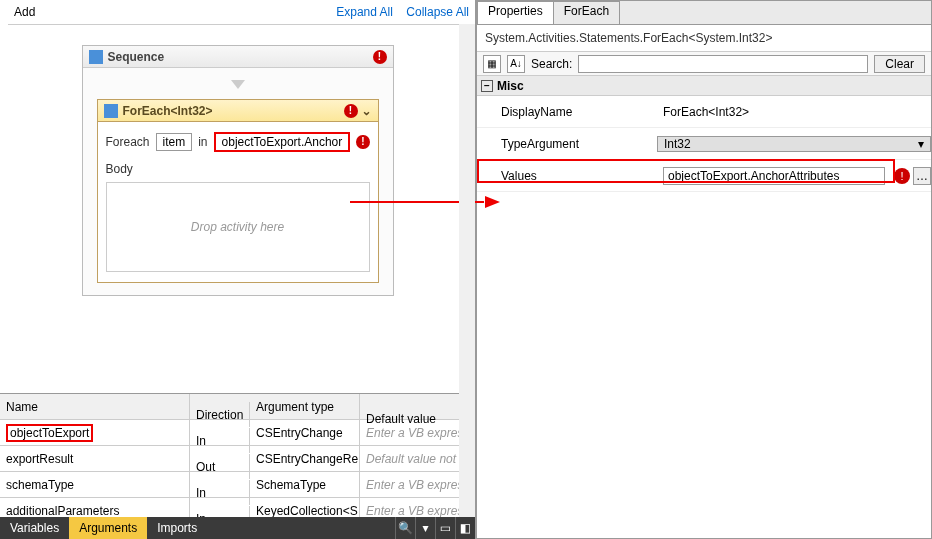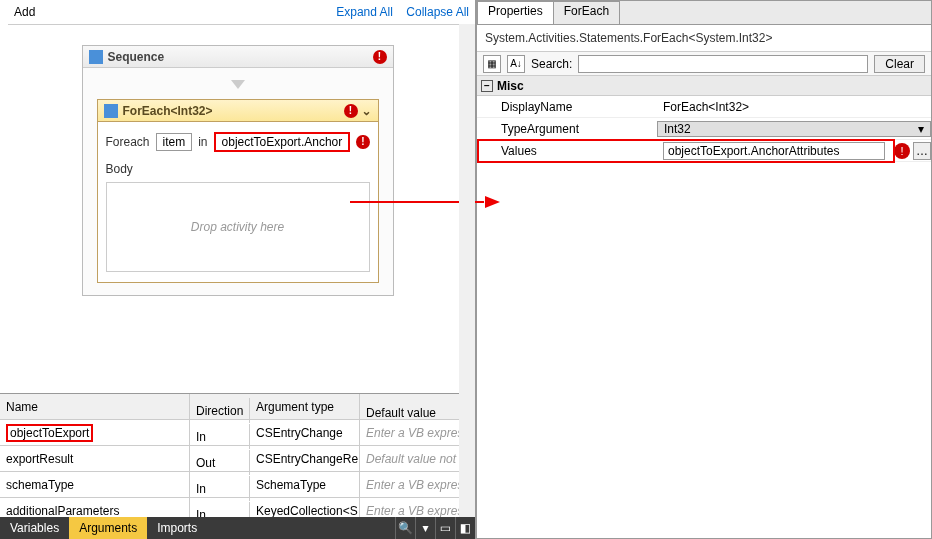--- a/index.html
+++ b/index.html
@@ -33,21 +33,21 @@
 .foreach-row .hl { border:2px solid #e00; }
 .foreach-row .err { width:14px; height:14px; border-radius:50%; background:#c00; color:#fff; font-size:10px; text-align:center; line-height:14px; font-weight:bold; }
 .body-lbl { color:#333; margin-bottom:6px; display:block; }
 .drop-zone { height: 90px; border:1px solid #ccc; display:flex; align-items:center; justify-content:center; color:#999; font-style:italic; }
 
 .arrow { position:absolute; left:350px; top:196px; width:150px; height:12px; pointer-events:none; }
 .arrow-line { position:absolute; top:5px; left:0; width:134px; height:2px; background:#e00; }
 .arrow-head { position:absolute; top:0; right:0; width:0; height:0; border-top:6px solid transparent; border-bottom:6px solid transparent; border-left:15px solid #e00; }
 
 .grid-panel { height: 124px; border-top:1px solid #999; overflow:hidden; }
-.grid-head, .grid-row { display:flex; border-bottom:1px solid #ccc; height:26px; align-items:center; }
+.grid-head, .grid-row { display:flex; border-bottom:1px solid #ccc; height:26px; }
 .grid-head { background:#f0f0f0; }
 .gc { padding:0 6px; border-right:1px solid #ccc; height:100%; display:flex; align-items:center; overflow:hidden; white-space:nowrap; }
 .gc1 { width:190px; }
 .gc2 { width:60px;margin-top:8px; }
 .gc3 { width:110px; }
 .gc4 { flex:1; color:#999; font-style:italic; }
 .red-box { border:2px solid #e00; padding:0 2px; display:inline-block; }
 
 .bottom-tabs { height:22px; background:#3a3a3a; display:flex; align-items:center; color:#fff; }
 .btab { padding:0 10px; height:100%; display:flex; align-items:center; cursor:pointer; }
@@ -60,21 +60,21 @@
 .rp-tab { padding:2px 10px; border:1px solid #999; border-bottom:none; background:#fff; margin-right:-1px; cursor:pointer; }
 .rp-tab.inactive { background:#eaeaea; }
 .rp-type { padding:6px 8px; border-bottom:1px solid #ccc; color:#333; }
 .rp-toolbar { height:24px; display:flex; align-items:center; padding:0 6px; gap:6px; border-bottom:1px solid #ccc; background:#f7f7f7; }
 .rp-toolbar .tb-btn { width:18px; height:18px; border:1px solid #999; background:#fff; display:flex; align-items:center; justify-content:center; font-size:10px; }
 .rp-toolbar input { flex:1; height:18px; border:1px solid #999; padding:0 4px; }
 .rp-toolbar .clear { height:18px; border:1px solid #999; background:#eee; padding:0 10px; }
 .prop-grid { flex:1; background:#fff; }
 .pg-group { display:flex; align-items:center; background:#eaeaea; height:20px; padding:0 4px; font-weight:bold; border-bottom:1px solid #ccc; }
 .pg-group .exp { width:12px; height:12px; border:1px solid #555; text-align:center; line-height:10px; margin-right:4px; font-size:10px; }
-.pg-row { display:flex; height:22px; border-bottom:1px solid #eee; align-items:center; }
+.pg-row { display:flex; height:32px; border-bottom:1px solid #eee; align-items:center; }
 .pg-name { width:180px; padding:0 8px 0 24px; }
 .pg-val { flex:1; padding:0 6px; display:flex; align-items:center; }
 .pg-val.dropdown { background:#e0e0e0; border:1px solid #999; justify-content:space-between; }
 .values-row { position:relative; }
 .values-highlight { position:absolute; left:0; top:-1px; right:36px; height:24px; border:2px solid #e00; pointer-events:none; }
 .values-input { flex:1; height:18px; border:1px solid #999; padding:0 4px; }
 .pg-extra { width:16px; height:16px; border-radius:50%; background:#c00; color:#fff; text-align:center; line-height:16px; font-size:11px; margin:0 3px; }
 .pg-ell { width:18px; height:18px; border:1px solid #999; background:#eee; text-align:center; line-height:16px; }
 .scrollbar-v { position:absolute; right:0; top:24px; bottom:22px; width:16px; background:#f0f0f0; }
 </style>

